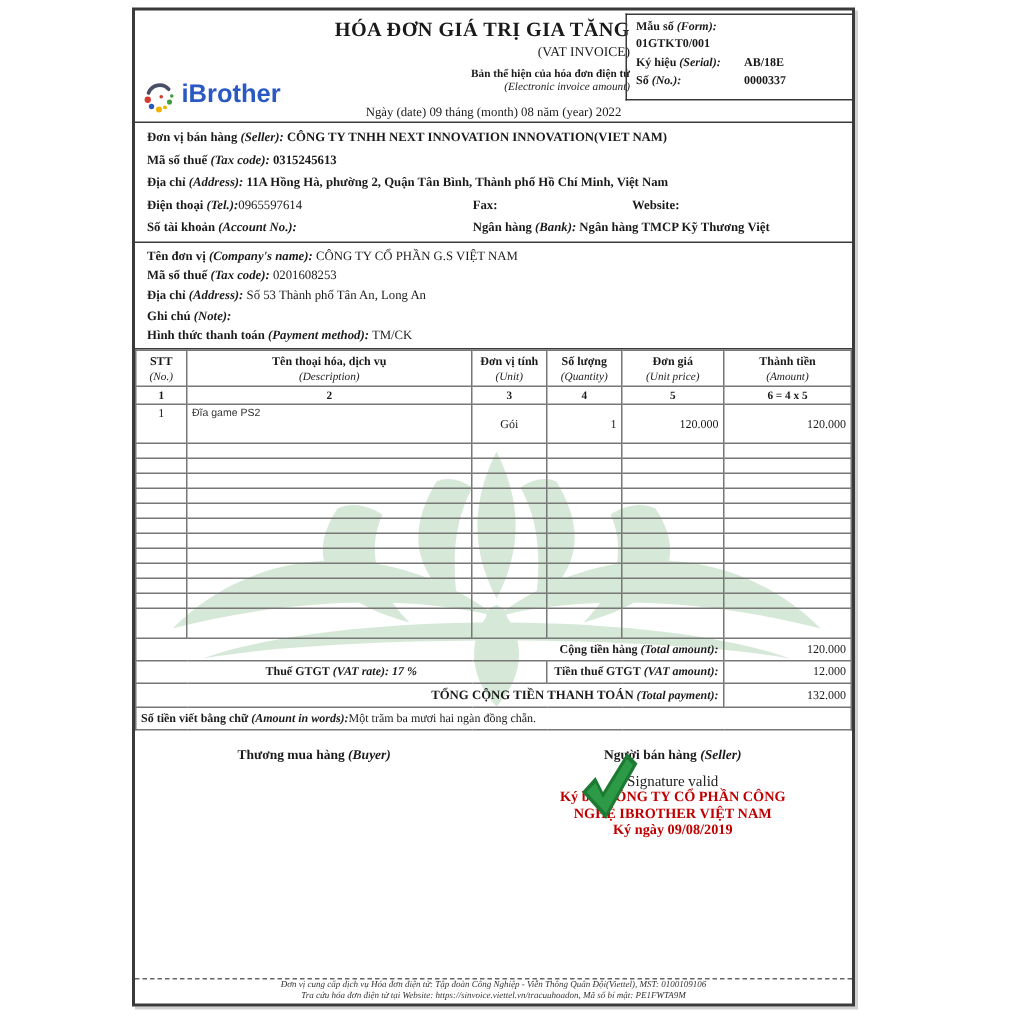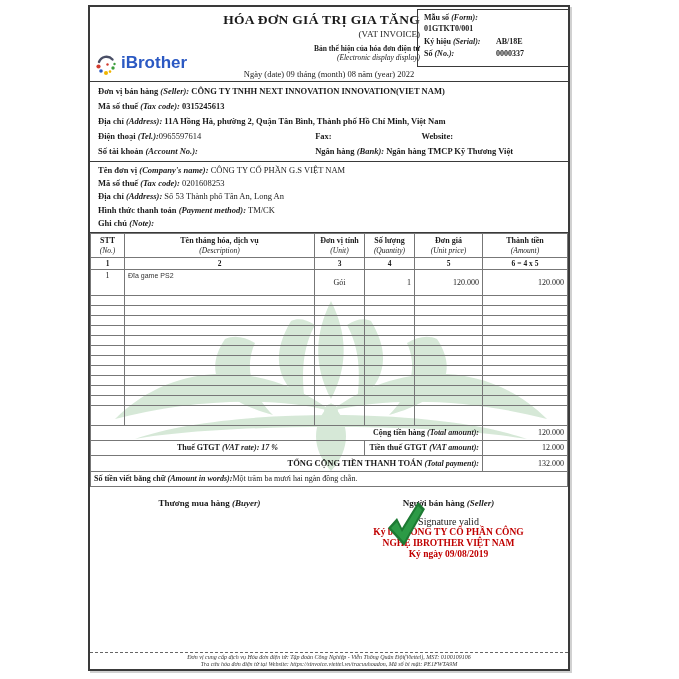--- a/index.html
+++ b/index.html
@@ -101,21 +101,21 @@
         <circle cx="19" cy="15" r="1.7" fill="#3d9e3d"></circle>
         <circle cx="20.5" cy="11" r="1.2" fill="#3d9e3d"></circle>
         <circle cx="13.5" cy="11.5" r="1.2" fill="#d23b2e"></circle>
       </svg>
       <span class="logo-text">iBrother</span>
     </div>
     <div class="titleblock">
       <div class="title">HÓA ĐƠN GIÁ TRỊ GIA TĂNG</div>
       <div class="subtitle">(VAT INVOICE)</div>
       <div class="disp-vi">Bản thể hiện của hóa đơn điện tử</div>
-      <div class="disp-en">(Electronic display display)</div>
+      <div class="disp-en">(Electronic invoice amount)</div>
     </div>
     <div class="formbox">
       <div class="frow"><b class="vn">Mẫu số</b> <i class="en">(Form):</i></div>
       <div class="frow fval">01GTKT0/001</div>
       <div class="pair">
           <span class="lbl"><b class="vn">Ký hiệu</b> <i class="en">(Serial):</i></span>
           <span class="fval">AB/18E</span>
         </div>
       <div class="pair">
           <span class="lbl"><b class="vn">Số</b> <i class="en">(No.):</i></span>
@@ -137,41 +137,41 @@
     <div class="line flexline">
       <span class="c1"><b class="vn">Số tài khoản</b> <i class="en">(Account No.):</i></span>
       <span class="c3"><b class="vn">Ngân hàng</b> <i class="en">(Bank):</i> <span class="v-b">Ngân hàng TMCP Kỹ Thương Việt</span></span>
     </div>
   </div>
 
   <div class="section buyer">
     <div class="line"><b class="vn">Tên đơn vị</b> <i class="en">(Company's name):</i> <span>CÔNG TY CỔ PHẦN G.S VIỆT NAM</span></div>
     <div class="line"><b class="vn">Mã số thuế</b> <i class="en">(Tax code):</i> <span>0201608253</span></div>
     <div class="line"><b class="vn">Địa chỉ</b> <i class="en">(Address):</i> <span>Số 53 Thành phố Tân An, Long An</span></div>
+    <div class="line"><b class="vn">Ghi chú</b> <i class="en">(Note):</i></div>
     <div class="line"><b class="vn">Hình thức thanh toán</b> <i class="en">(Payment method):</i> <span>TM/CK</span></div>
-    <div class="line"><b class="vn">Ghi chú</b> <i class="en">(Note):</i></div>
   </div>
 
   <table>
     <colgroup>
         <col style="width:34px">
         <col style="width:190px">
         <col style="width:50px">
         <col style="width:50px">
         <col style="width:68px">
         <col>
       </colgroup>
     <tbody>
         <tr>
       <th>
             <span class="hvi">STT</span>
             <span class="hen">(No.)</span>
           </th>
       <th>
-            <span class="hvi">Tên tháng hóa, dịch vụ</span>
+            <span class="hvi">Tên thoại hóa, dịch vụ</span>
             <span class="hen">(Description)</span>
           </th>
       <th>
             <span class="hvi">Đơn vị tính</span>
             <span class="hen">(Unit)</span>
           </th>
       <th>
             <span class="hvi">Số lượng</span>
             <span class="hen">(Quantity)</span>
           </th>

